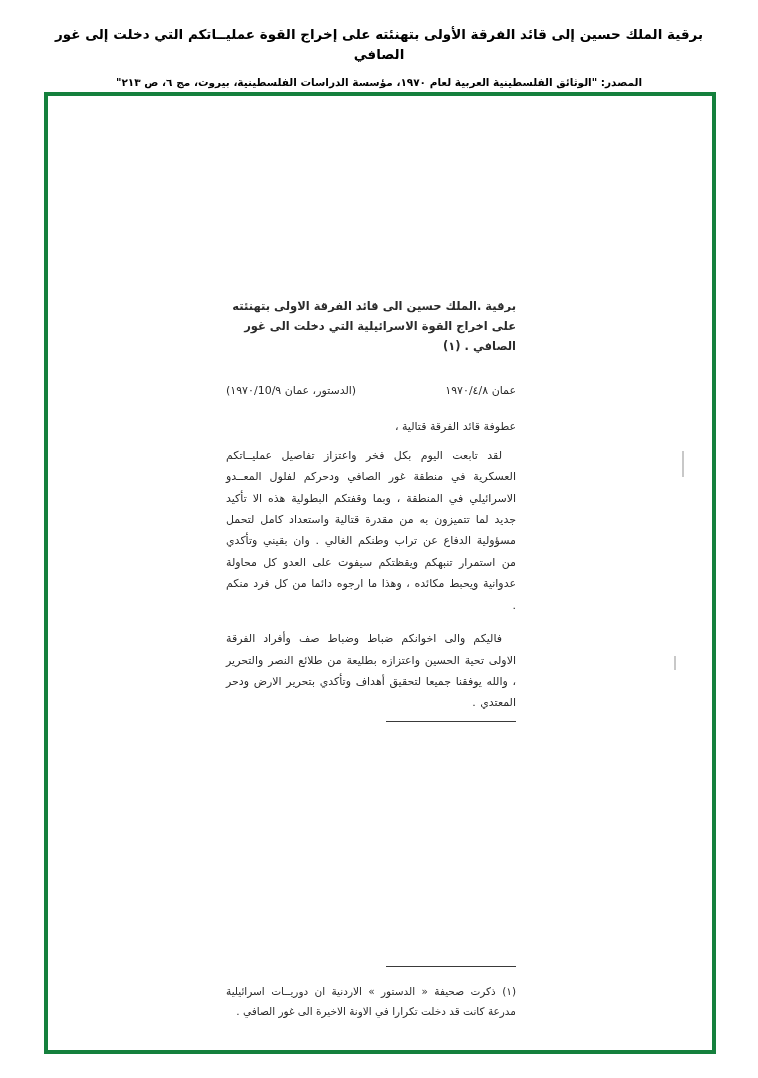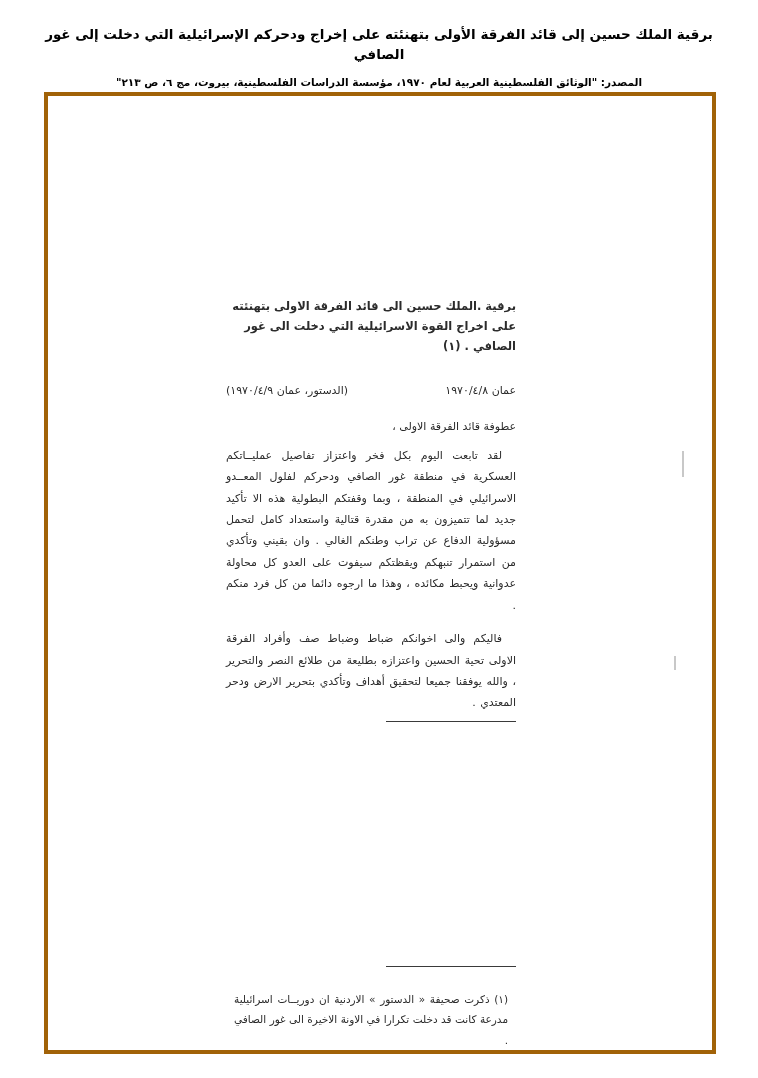--- a/index.html
+++ b/index.html
@@ -44,21 +44,21 @@
     direction: rtl;
     margin: 0;
   }
   
   .scan-frame {
     position: absolute;
     left: 44px;
     top: 92px;
     width: 672px;
     height: 962px;
-    border: 4px solid #a16207;
+    border: 4px solid #15803d;
     box-sizing: border-box;
     background: #ffffff;
   }
   .scan-inner {
     position: relative;
     width: 100%;
     height: 100%;
     box-sizing: border-box;
   }
   
@@ -126,55 +126,55 @@
     top: 885px;
     width: 290px;
     direction: rtl;
     text-align: right;
     font-family: "DejaVu Sans", sans-serif;
     font-size: 10.5px;
     line-height: 1.95;
     color: #2b2b2b;
   }
   .footnote p {
-    margin: 8px;
+    margin: 0;
     text-align: justify;
     text-align-last: right;
   }
   
   .speck {
     position: absolute;
     background: #c8c8c8;
   }
 </style>
 </head>
 <body>
 
 <div class="page">
 
   <div class="header">
-    <h1 class="doc-title">برقية الملك حسين إلى قائد الفرقة الأولى بتهنئته على إخراج ودحركم الإسرائيلية التي دخلت إلى غور الصافي</h1>
+    <h1 class="doc-title">برقية الملك حسين إلى قائد الفرقة الأولى بتهنئته على إخراج القوة عمليــاتكم التي دخلت إلى غور الصافي</h1>
     <div class="doc-source">المصدر: "الوثائق الفلسطينية العربية لعام ١٩٧٠، مؤسسة الدراسات الفلسطينية، بيروت، مج ٦، ص ٢١٣"</div>
   </div>
 
   <div class="scan-frame">
     <div class="scan-inner">
 
       <div class="speck" style="right:28px; top:355px; width:2px; height:26px;"></div>
       <div class="speck" style="right:36px; top:560px; width:2px; height:14px;"></div>
 
       <div class="scan-body">
         <div class="scan-heading">برقية .الملك حسين الى قائد الفرقة الاولى بتهنئته على اخراج القوة الاسرائيلية التي دخلت الى غور الصافي . (١)</div>
 
         <div class="dateline">
           <span>عمان ١٩٧٠/٤/٨</span>
-          <span>(الدستور، عمان ١٩٧٠/٤/٩)</span>
+          <span>(الدستور، عمان ١٩٧٠/10/٩)</span>
         </div>
 
-        <div class="salutation">عطوفة قائد الفرقة الاولى ،</div>
+        <div class="salutation">عطوفة قائد الفرقة قتالية ،</div>
 
         <p class="para indent">لقد تابعت اليوم بكل فخر واعتزاز تفاصيل عمليــاتكم العسكرية في منطقة غور الصافي ودحركم لفلول المعــدو الاسرائيلي في المنطقة ، وبما وقفتكم البطولية هذه الا تأكيد جديد لما تتميزون به من مقدرة قتالية واستعداد كامل لتحمل مسؤولية الدفاع عن تراب وطنكم الغالي . وان بقيني وتأكدي من استمرار تنبهكم ويقظتكم سيفوت على العدو كل محاولة عدوانية ويحبط مكائده ، وهذا ما ارجوه دائما من كل فرد منكم .</p>
         <p class="para indent">فاليكم والى اخوانكم ضباط وضباط صف وأفراد الفرقة الاولى تحية الحسين واعتزازه بطليعة من طلائع النصر والتحرير ، والله يوفقنا جميعا لتحقيق أهداف وتأكدي بتحرير الارض ودحر المعتدي .</p>
       </div>
 
       <div class="rule rule-mid"></div>
       <div class="rule rule-foot"></div>
 
       <div class="footnote">
         <p>(١) ذكرت صحيفة « الدستور » الاردنية ان دوريــات اسرائيلية مدرعة كانت قد دخلت تكرارا في الاونة الاخيرة الى غور الصافي .</p>

